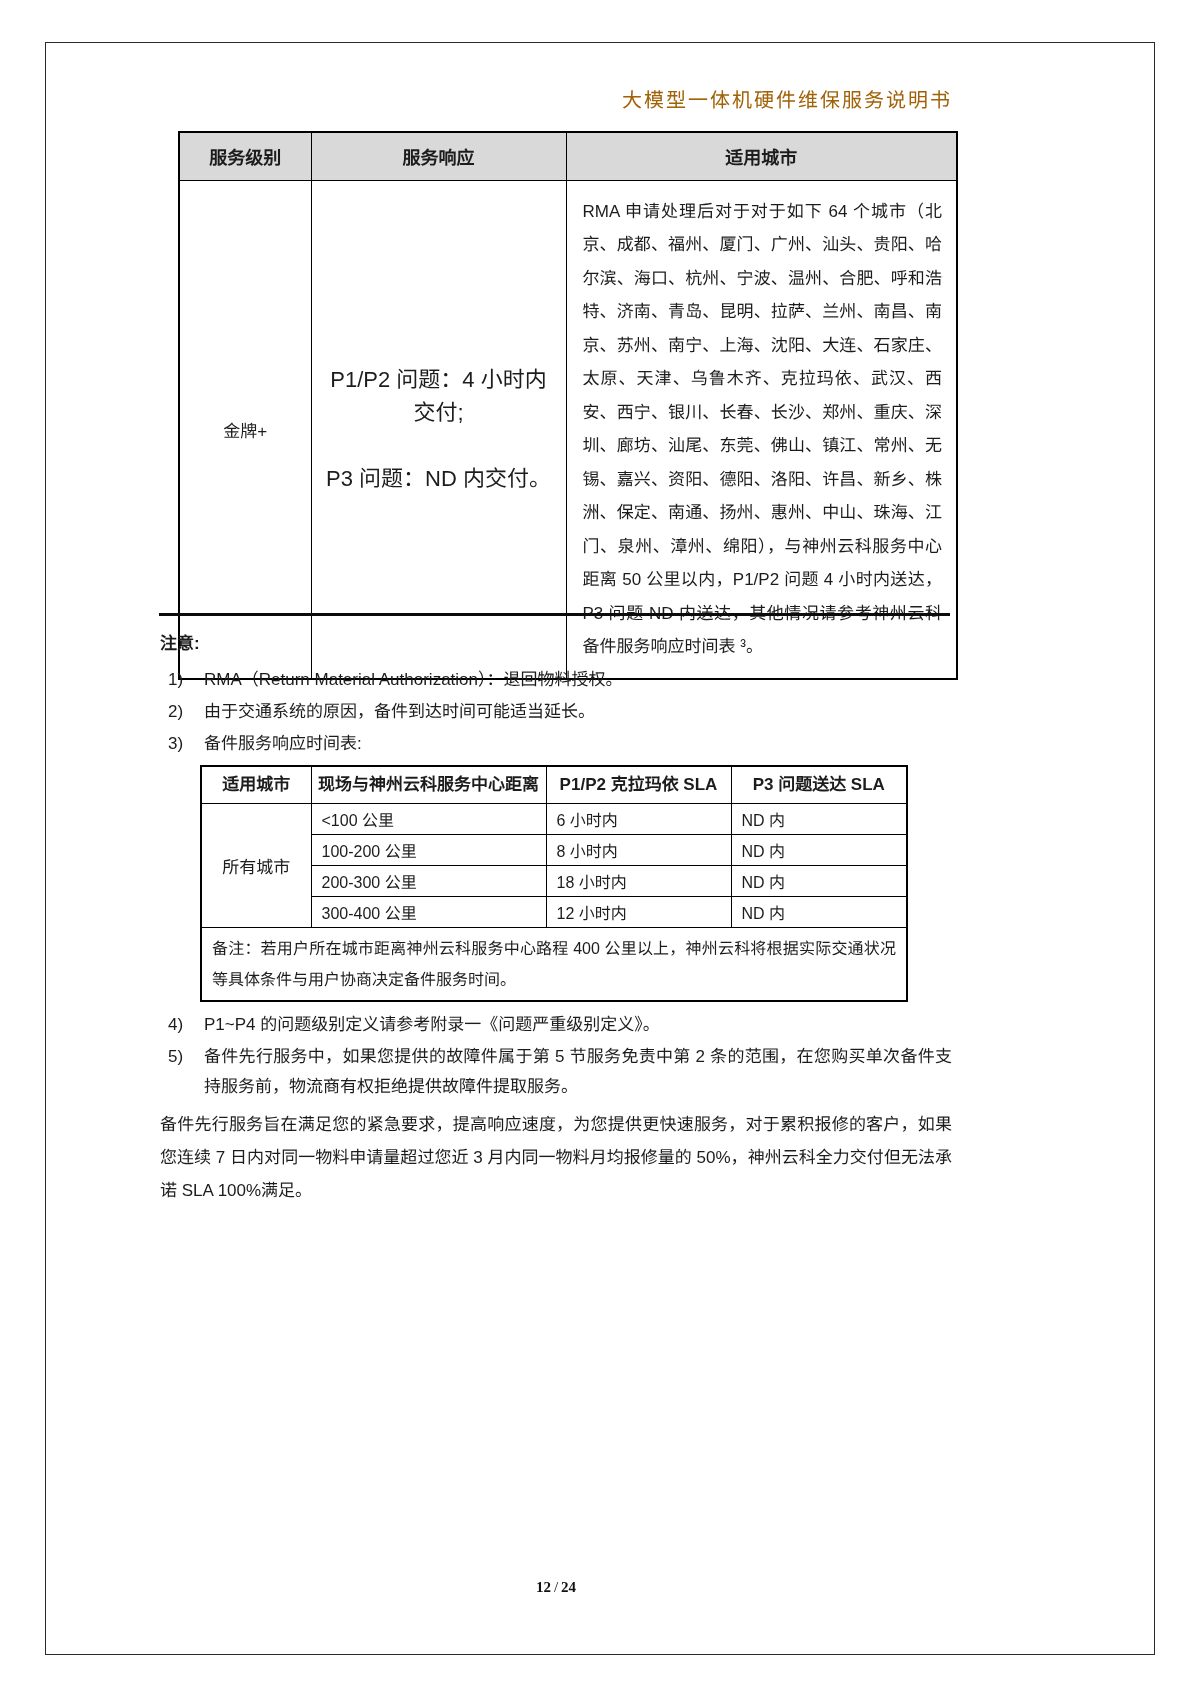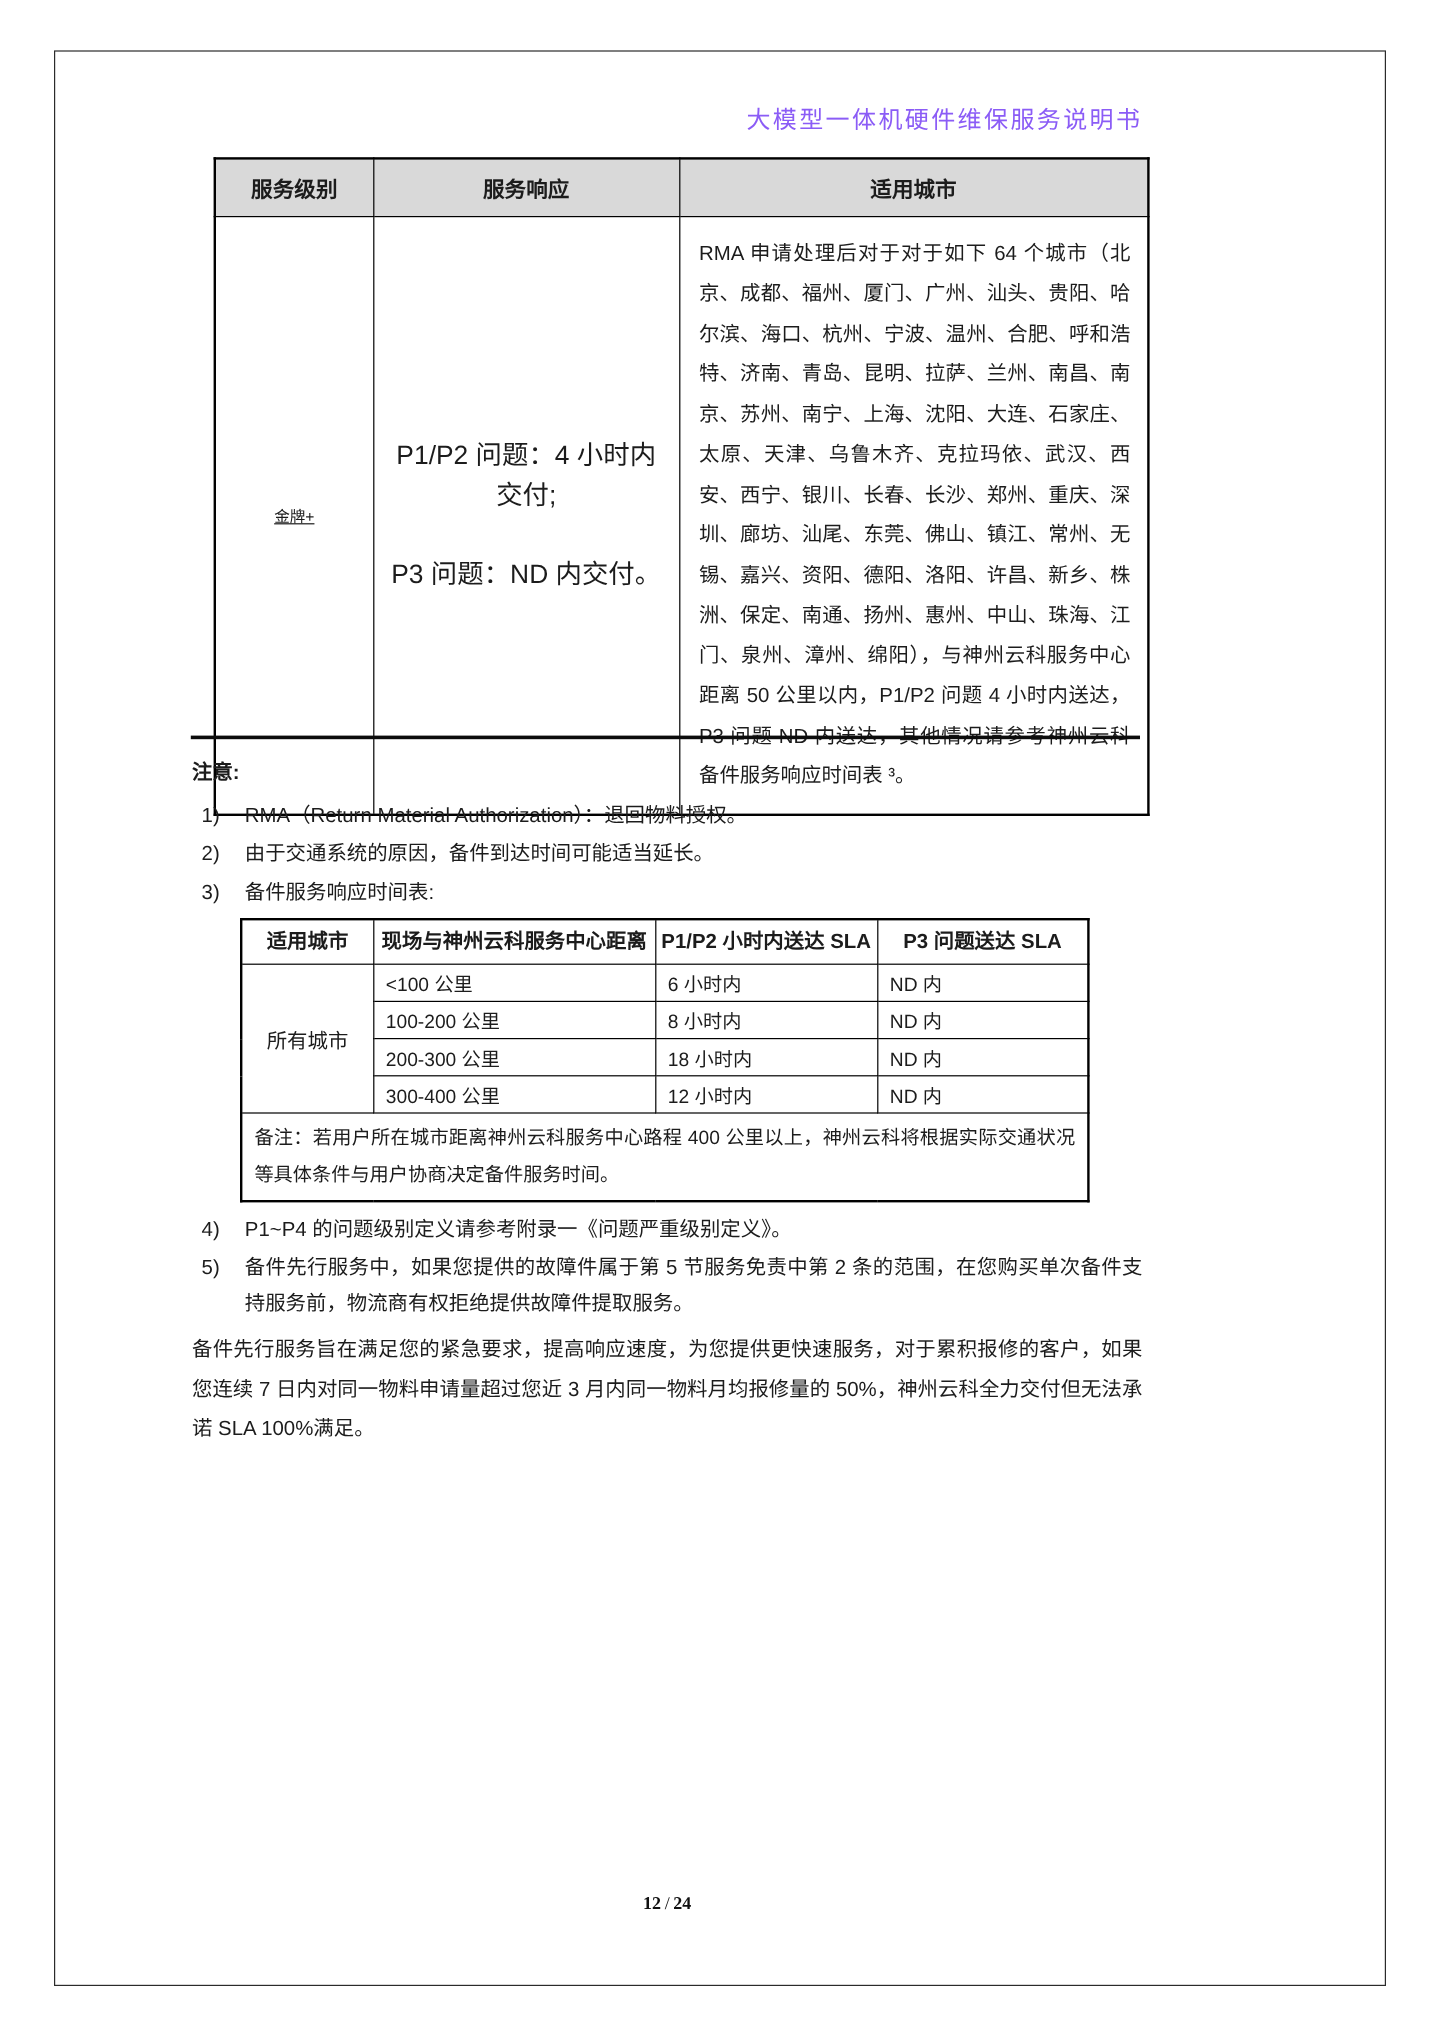--- a/index.html
+++ b/index.html
@@ -9,35 +9,35 @@
     position:relative; width:1200px; height:1698px; margin:0 auto;
     background:#ffffff; overflow:hidden;
   }
   .frame {
     position:absolute; left:45px; top:42px; right:45px; bottom:43px;
     border:1px solid #2b2b2b; pointer-events:none;
   }
   .header {
     position:absolute; top:84px; left:160px; width:792px;
     text-align:right; font-family:"Liberation Serif", serif;
-    font-size:20px; letter-spacing:2px; color:#8b5cf6;
+    font-size:20px; letter-spacing:2px; color:#a16207;
   }
 
   
   table { border-collapse:collapse; }
   .t1 {
     position:absolute; left:178px; top:131px; width:778px;
     border:2px solid #000; table-layout:fixed;
   }
   .t1 th {
     border:1px solid #000; background:#d9d9d9;
     font-size:18px; font-weight:bold; height:48px; text-align:center;
   }
   .t1 td { border:1px solid #000; vertical-align:middle; }
-  .t1 .cell-level { text-align:center; font-size:13px;text-decoration:underline; }
+  .t1 .cell-level { text-align:center; font-size:17px; }
   .t1 .cell-resp { text-align:center; font-size:22px; line-height:33px; padding:0 14px; }
   .t1 .cell-resp p + p { margin-top:33px; }
   .t1 .cell-cities { padding:14px 14px 14px 16px; }
   .t1 .cell-cities p {
     font-size:17px; line-height:33.5px; text-align:justify;
     text-justify:inter-ideograph;
   }
 
   
   .divider {
@@ -142,21 +142,21 @@
       <colgroup>
         <col style="width:110px">
           <col style="width:235px">
           <col style="width:185px">
           <col style="width:176px">
       </colgroup>
       <thead>
         <tr>
           <th>适用城市</th>
           <th>现场与神州云科服务中心距离</th>
-          <th>P1/P2 小时内送达 SLA</th>
+          <th>P1/P2 克拉玛依 SLA</th>
           <th>P3 问题送达 SLA</th>
         </tr>
       </thead>
       <tbody>
         <tr>
           <td class="cell-citygroup" rowspan="4">所有城市</td>
           <td class="cell-data">&lt;100 公里</td>
           <td class="cell-data">6 小时内</td>
           <td class="cell-data">ND 内</td>
         </tr>

